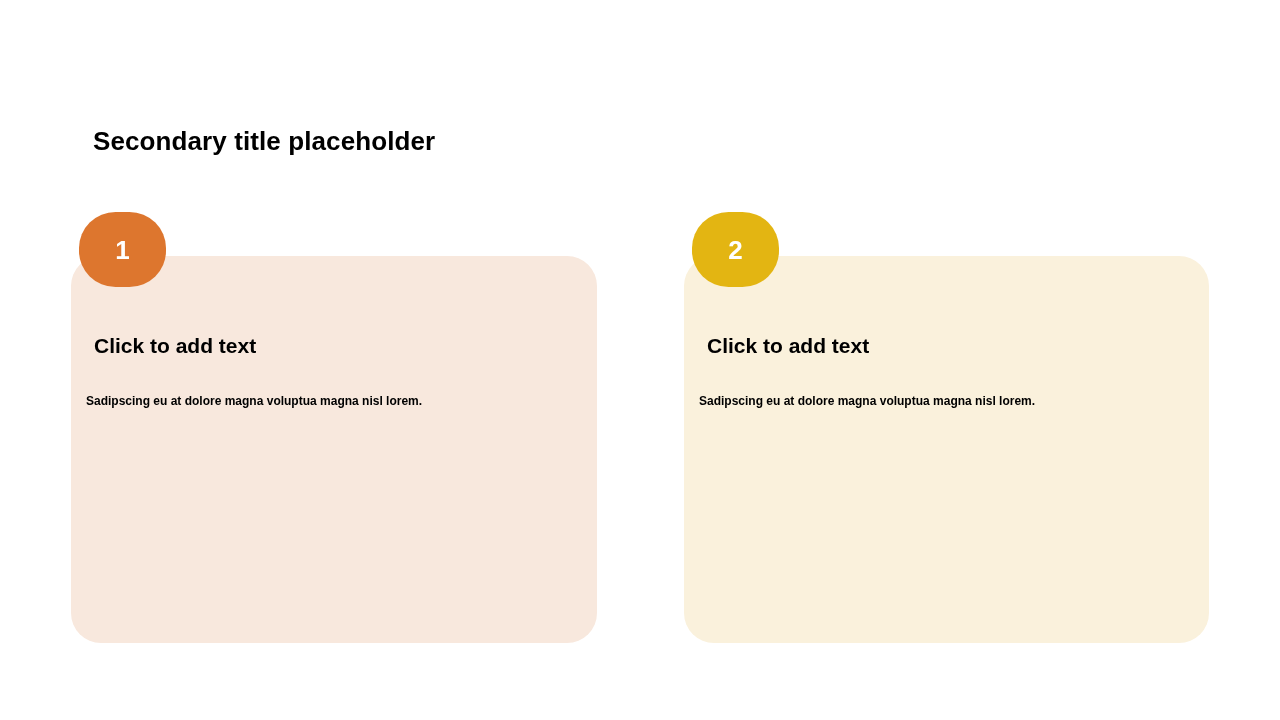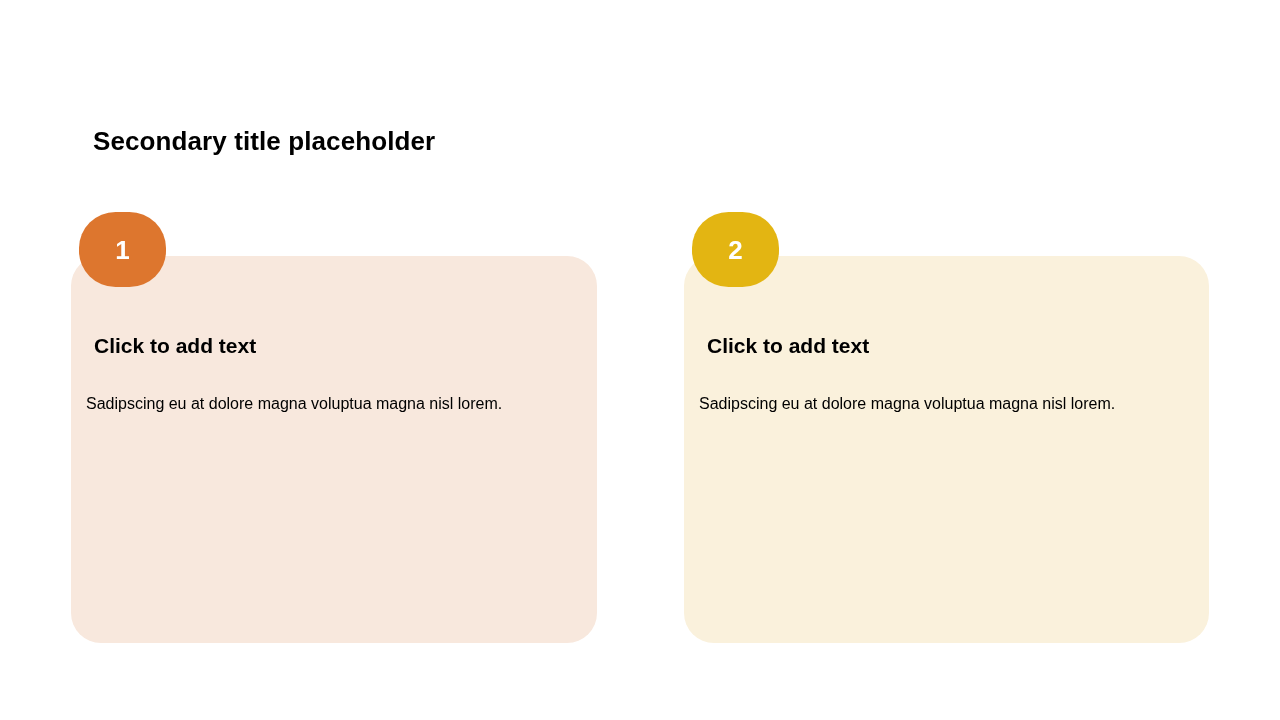--- a/index.html
+++ b/index.html
@@ -71,22 +71,22 @@
   .card-heading {
     font-size: 21px;
     font-weight: bold;
     color: #000000;
     line-height: 1.2;
     margin: 8px;
     white-space: nowrap;
   }
 
   .card-text {
-    font-size: 16px;
-    font-weight: normal;
+    font-size: 12px;
+    font-weight: bold;
     color: #000000;
     line-height: 1.35;
     margin: 35px 0 0 0;
     white-space: nowrap;
   }
 
   
   .badge {
     position: absolute;
     left: 8px;          

